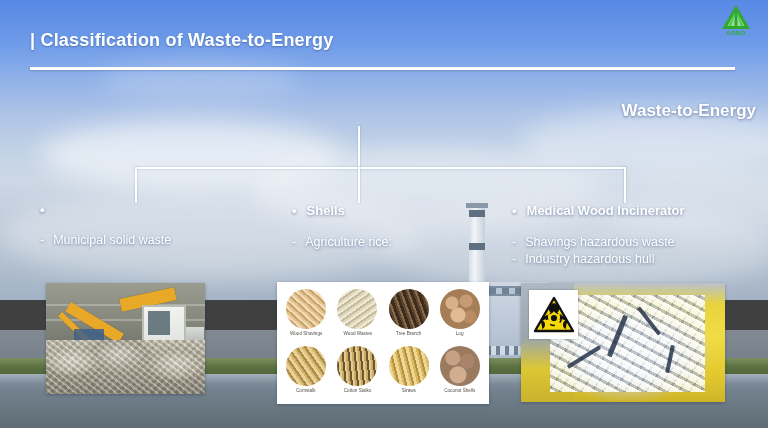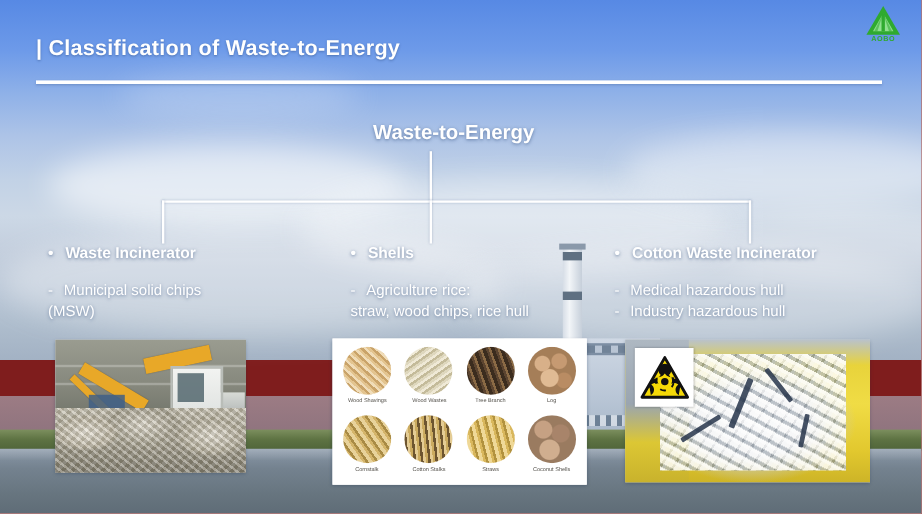--- a/index.html
+++ b/index.html
@@ -6,21 +6,21 @@
   * { box-sizing: border-box; margin: 0; padding: 0; }
   html, body {
     width: 768px; height: 428px;
     overflow: hidden;
     font-family: "Liberation Sans", sans-serif;
   }
   #slide {
     position: relative;
     width: 768px; height: 428px;
     overflow: hidden;
-    background: #7f1d1d;
+    background: #404040;
   }
 
   
   .bg-sky {
     position: absolute; left: 0; top: 0; width: 768px; height: 300px;
     background: linear-gradient(to bottom,
       #5789e4 0%,
       #6d9ae9 14%,
       #8fb1e8 26%,
       #aec4e7 38%,
@@ -130,21 +130,21 @@
   }
   .logo svg { display: block; }
   .logo-text {
     font-size: 6px; font-weight: bold; color: #2faa2f;
     letter-spacing: .5px; line-height: 7px;
   }
 
   
   .root-node {
     position: absolute; left: 0; top: 101px; width: 756px;
-    text-align: center;
+    text-align: right;
     font-size: 17px; font-weight: bold; color: #ffffff;
     text-shadow: 0 1px 3px rgba(30,60,110,.55);
   }
   .conn {
     position: absolute;
     background: #ffffff;
     box-shadow: 0 0 2px rgba(40,70,120,.35);
   }
   .conn-stem      { left: 358px; top: 126px;  width: 2px;  height: 42px; }
   .conn-bar       { left: 135px; top: 167px;  width: 491px; height: 2px; }
@@ -374,58 +374,51 @@
   <div class="root-node">Waste-to-Energy</div>
   <div class="conn conn-stem"></div>
   <div class="conn conn-bar"></div>
   <div class="conn conn-drop-l"></div>
   <div class="conn conn-drop-c"></div>
   <div class="conn conn-drop-r"></div>
 
   <div class="col col-1">
     <div class="col-head">
       <span class="bullet-dot">•</span>
-      <span>Waste Incinerator</span>
     </div>
     <div class="col-body">
       <div class="sub-item">
         <span class="sub-dash">-</span>
-        <span class="sub-text">Municipal solid chips</span>
-      </div>
-      <div class="sub-item">
-        <span class="sub-text">(MSW)</span>
+        <span class="sub-text">Municipal solid waste</span>
       </div>
     </div>
   </div>
 
   <div class="col col-2">
     <div class="col-head">
       <span class="bullet-dot">•</span>
       <span>Shells</span>
     </div>
     <div class="col-body">
       <div class="sub-item">
         <span class="sub-dash">-</span>
         <span class="sub-text">Agriculture rice:</span>
       </div>
-      <div class="sub-item">
-        <span class="sub-text">straw, wood chips, rice hull</span>
-      </div>
     </div>
   </div>
 
   <div class="col col-3">
     <div class="col-head">
       <span class="bullet-dot">•</span>
-      <span>Cotton Waste Incinerator</span>
+      <span>Medical Wood Incinerator</span>
     </div>
     <div class="col-body">
       <div class="sub-item">
         <span class="sub-dash">-</span>
-        <span class="sub-text">Medical hazardous hull</span>
+        <span class="sub-text">Shavings hazardous waste</span>
       </div>
       <div class="sub-item">
         <span class="sub-dash">-</span>
         <span class="sub-text">Industry hazardous hull</span>
       </div>
     </div>
   </div>
 
   <div class="photo photo-msw">
     <div class="msw-wall">

